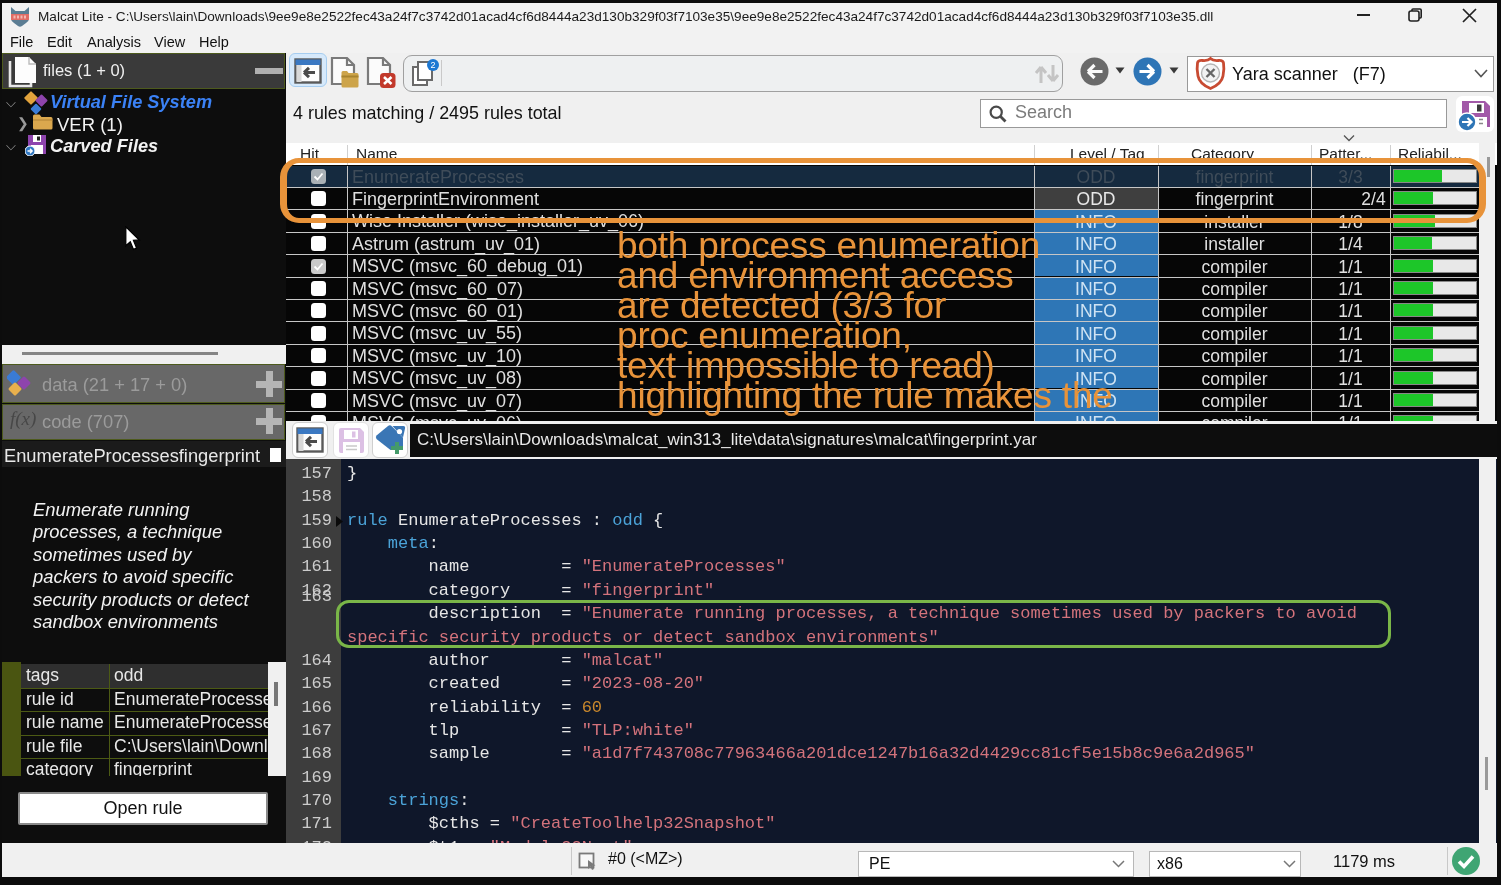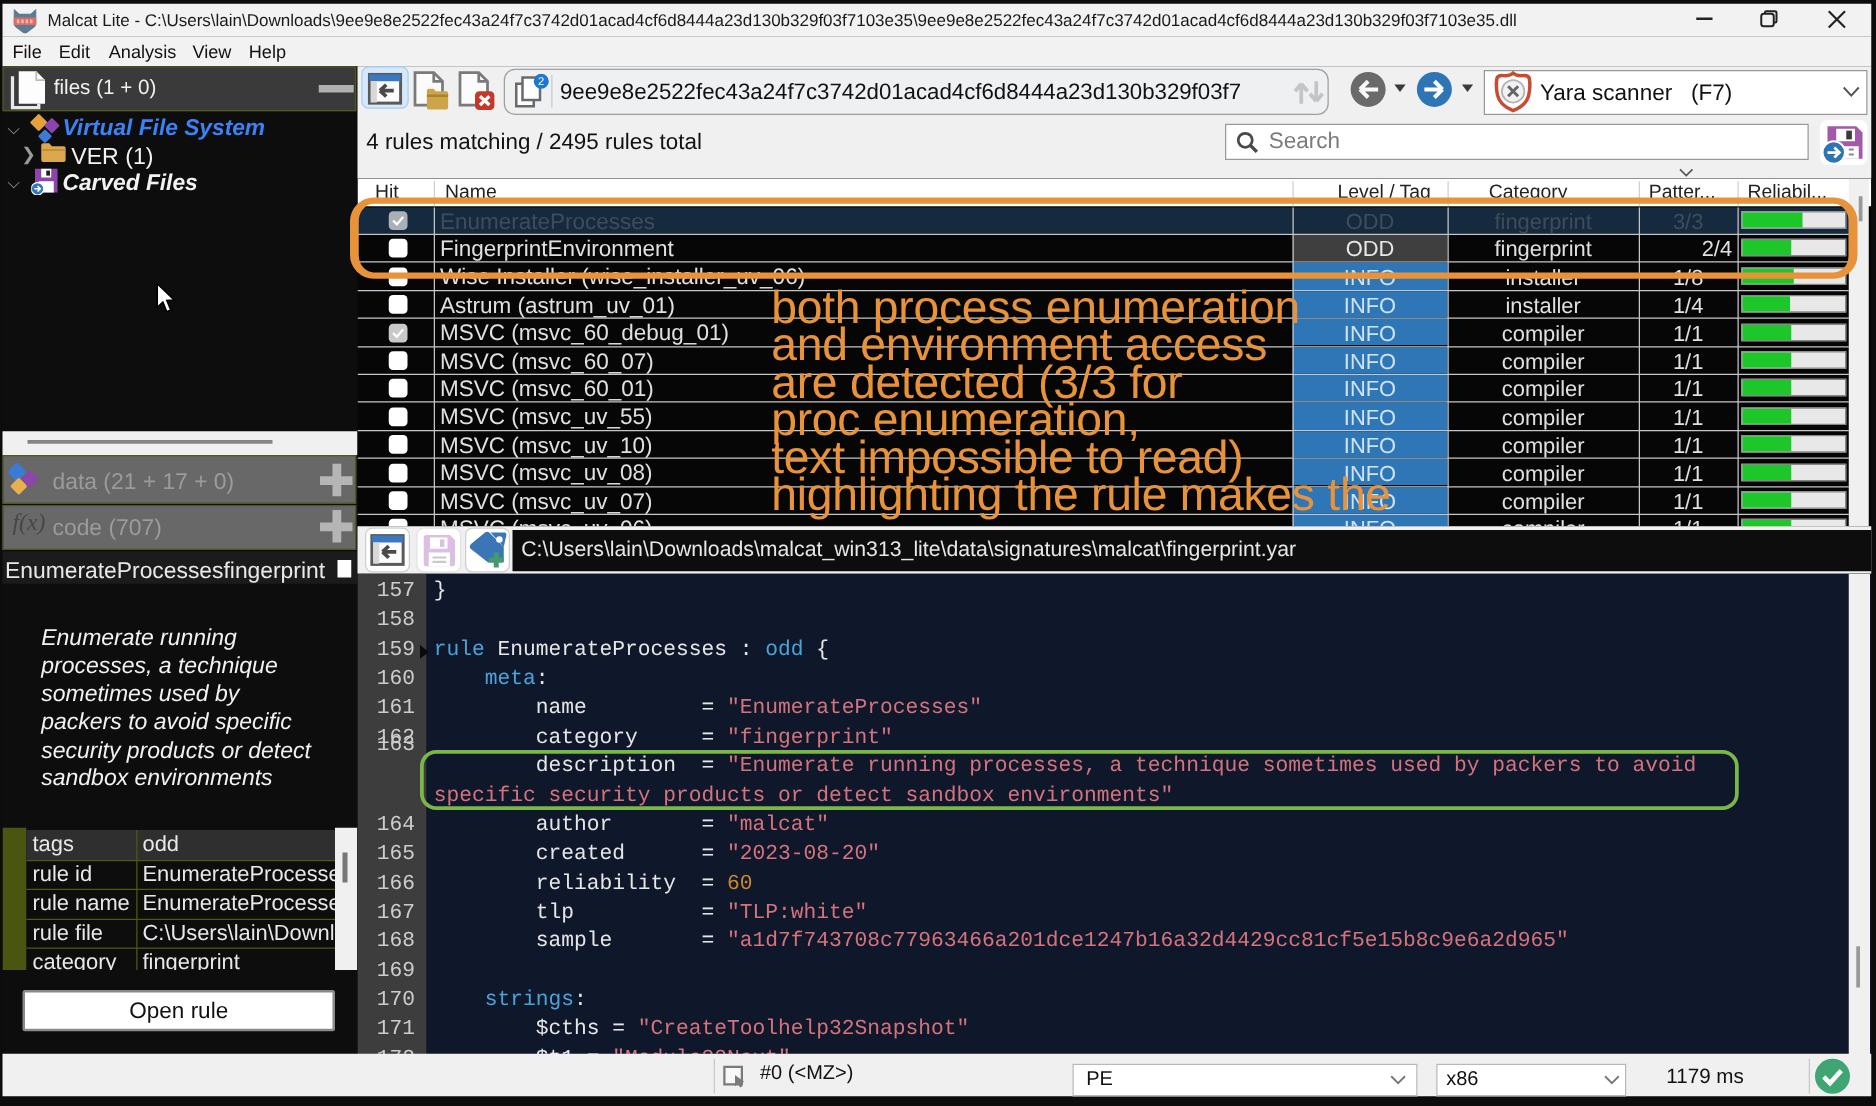--- a/index.html
+++ b/index.html
@@ -150,21 +150,20 @@
   </svg>
 
   <div class="abs" style="left:403px;top:55px;width:660px;height:37px;background:#eef0f1;border:1.5px solid #a0a0a0;border-radius:9px;box-sizing:border-box;"></div>
   <svg class="abs" style="left:410px;top:59px;" width="30" height="30" viewBox="0 0 30 30">
     <rect x="3" y="8" width="14" height="18" fill="#fff" stroke="#6a6a6a" stroke-width="2"></rect>
     <rect x="8" y="3" width="14" height="18" fill="#fff" stroke="#6a6a6a" stroke-width="2"></rect>
     <circle cx="23" cy="6" r="6" fill="#1d78d2"></circle>
     <text x="23" y="9" font-size="9" fill="#fff" text-anchor="middle" font-family="Liberation Sans">2</text>
   </svg>
   <div class="abs" style="left:441px;top:60px;width:1px;height:26px;background:#c9c9c9;"></div>
-  <div class="abs" style="left:448px;top:63px;width:572px;overflow:hidden;font-size:17.8px;color:#111;white-space:nowrap;">9ee9e8e2522fec43a24f7c3742d01acad4cf6d8444a23d130b329f03f7</div>
   <svg class="abs" style="left:1032px;top:59px;" width="30" height="30" viewBox="0 0 30 30">
     <path d="M9 24 L9 8 M9 8 L4 14 M9 8 L14 14" stroke="#c4c4c4" stroke-width="3" fill="none"></path>
     <path d="M21 6 L21 22 M21 22 L16 16 M21 22 L26 16" stroke="#c4c4c4" stroke-width="3" fill="none"></path>
   </svg>
 
   <svg class="abs" style="left:1080px;top:57px;" width="29" height="29" viewBox="0 0 29 29">
     <circle cx="14.5" cy="14.5" r="14" fill="#6a6a6a"></circle>
     <path d="M22.5 14.5 L8 14.5 M8 14.5 L14.5 8 M8 14.5 L14.5 21" stroke="#fafafa" stroke-width="3.2" fill="none"></path>
   </svg>
   <svg class="abs" style="left:1115px;top:67px;" width="10" height="7" viewBox="0 0 10 7">

